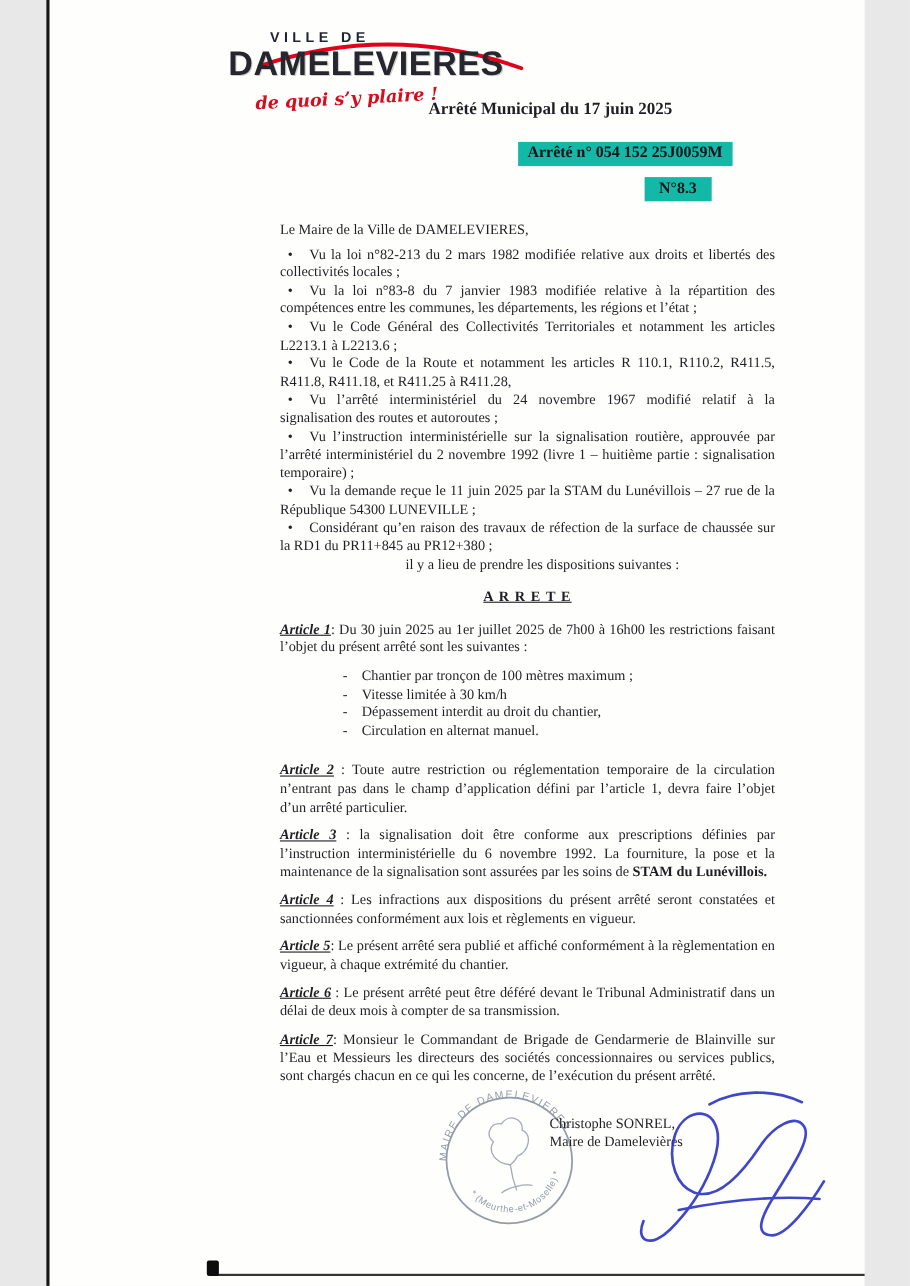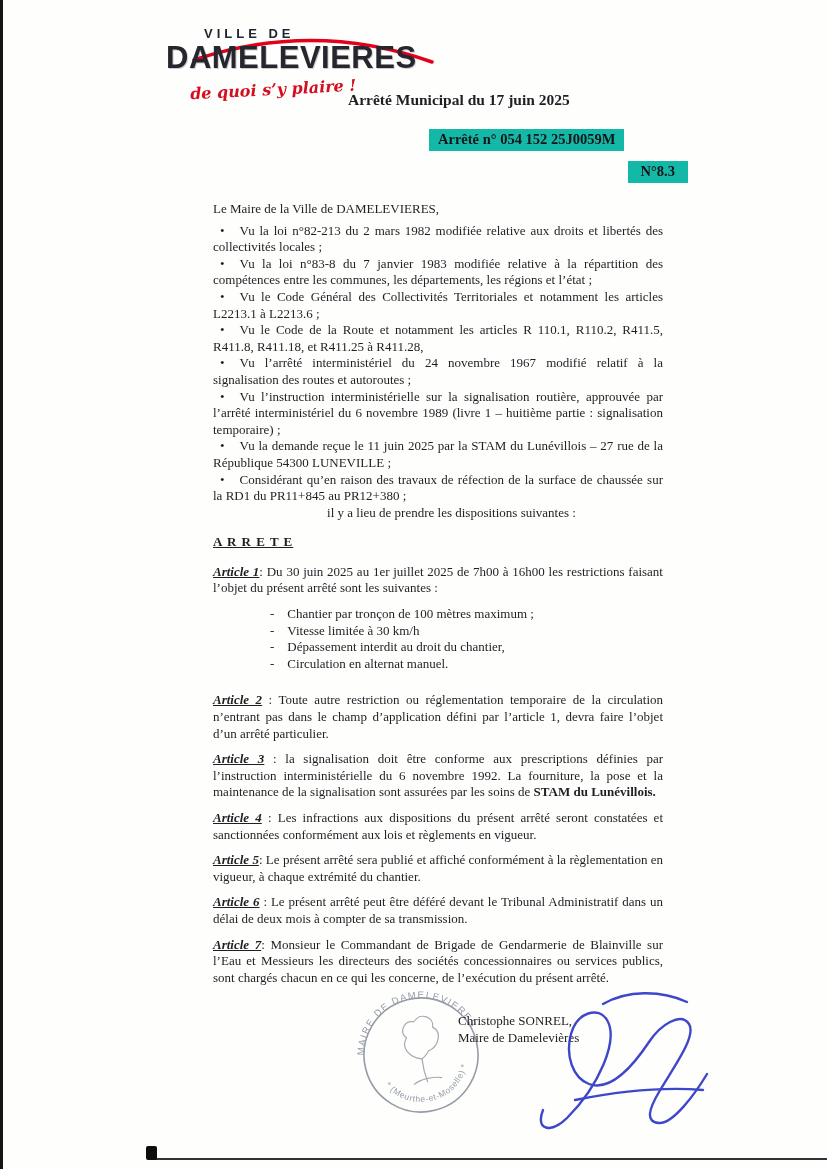--- a/index.html
+++ b/index.html
@@ -1,18 +1,18 @@
 <!DOCTYPE html>
 <html lang="fr"><head>
 <meta charset="utf-8">
 <title>Document</title>
 <style>
   html,body { margin:0; padding:0; background:#e8e8e8; }
   .page {
-    position:relative; width:827px; height:1169px; margin:0 auto;
+    position:relative; width:744px; height:1169px; margin:0 auto;
     background:#fefefd; overflow:hidden;
     font-family:"Liberation Serif", serif; color:#1f1f23;
   }
   .abs { position:absolute; }
 
   
   .logo { position:absolute; left:166px; top:16px; width:272px; height:94px; }
   .logo svg.swoosh { position:absolute; left:0; top:0; width:272px; height:94px; }
   .logo-top { position:absolute; left:38px; top:10px; font-family:"Liberation Sans",sans-serif;
     font-weight:600; font-size:13px; letter-spacing:4px; color:#1e2330; }
@@ -31,21 +31,21 @@
   .badge-ref { right:139px; top:161px; padding:2px 13px 3px; }
 
   
   .text-block { position:absolute; left:213px; top:201px; width:450px;
     font-size:13px; line-height:16.6px; }
   .text-block p { margin:0; }
   .intro { margin:0 0 5px 0 !important; }
   .vu-item { text-align:justify; }
   .bullet { padding:0 15px 0 7px; }
   .conclusion { margin-left:27px !important;text-align:center; }
-  .decree-heading { text-align:left; font-weight:bold; margin:13px 0 13px 0 !important; }
+  .decree-heading { text-align:center; font-weight:bold; margin:13px 0 13px 0 !important; }
   .decree-heading span { text-decoration:underline; letter-spacing:1px; }
   .article { text-align:justify; margin:0 0 9px 0 !important; }
   .article-label { font-weight:bold; font-style:italic; text-decoration:underline; }
   .restrictions { margin:0 0 20px 57px; }
   .dash { padding-right:13px; }
 
   
   .signatory { position:absolute; left:458px; top:1012px; font-size:13px; line-height:17px; }
   .stamp { position:absolute; left:350px; top:984px; width:142px; height:142px;
     transform:rotate(-14deg); opacity:.8; }
@@ -79,21 +79,21 @@
   <div class="badge badge-ref">N°8.3</div>
 
   <div class="text-block">
     <p class="intro">Le Maire de la Ville de DAMELEVIERES,</p>
     <div>
         <div class="vu-item"><span class="bullet">•</span><span>Vu la loi n°82-213 du 2 mars 1982 modifiée relative aux droits et libertés des collectivités locales ;</span></div>
         <div class="vu-item"><span class="bullet">•</span><span>Vu la loi n°83-8 du 7 janvier 1983 modifiée relative à la répartition des compétences entre les communes, les départements, les régions et l’état ;</span></div>
         <div class="vu-item"><span class="bullet">•</span><span>Vu le Code Général des Collectivités Territoriales et notamment les articles L2213.1 à L2213.6 ;</span></div>
         <div class="vu-item"><span class="bullet">•</span><span>Vu le Code de la Route et notamment les articles R 110.1, R110.2, R411.5, R411.8, R411.18, et R411.25 à R411.28,</span></div>
         <div class="vu-item"><span class="bullet">•</span><span>Vu l’arrêté interministériel du 24 novembre 1967 modifié relatif à la signalisation des routes et autoroutes ;</span></div>
-        <div class="vu-item"><span class="bullet">•</span><span>Vu l’instruction interministérielle sur la signalisation routière, approuvée par l’arrêté interministériel du 6 novembre 1989 (livre 1 – huitième partie : signalisation temporaire) ;</span></div>
+        <div class="vu-item"><span class="bullet">•</span><span>Vu l’instruction interministérielle sur la signalisation routière, approuvée par l’arrêté interministériel du 2 novembre 1992 (livre 1 – huitième partie : signalisation temporaire) ;</span></div>
         <div class="vu-item"><span class="bullet">•</span><span>Vu la demande reçue le 11 juin 2025 par la STAM du Lunévillois – 27 rue de la République 54300 LUNEVILLE ;</span></div>
         <div class="vu-item"><span class="bullet">•</span><span>Considérant qu’en raison des travaux de réfection de la surface de chaussée sur la RD1 du PR11+845 au PR12+380 ;</span></div>
       </div>
     <p class="conclusion">il y a lieu de prendre les dispositions suivantes :</p>
     <p class="decree-heading"><span>A R R E T E</span></p>
     <div>
         <p class="article"><span class="article-label">Article 1</span>: <span>Du 30 juin 2025 au 1er juillet 2025 de 7h00 à 16h00 les restrictions faisant l’objet du présent arrêté sont les suivantes :</span></p>
         <div class="restrictions">
           <div class="restriction-item"><span class="dash">-</span><span>Chantier par tronçon de 100 mètres maximum ;</span></div>
           <div class="restriction-item"><span class="dash">-</span><span>Vitesse limitée à 30 km/h</span></div>

